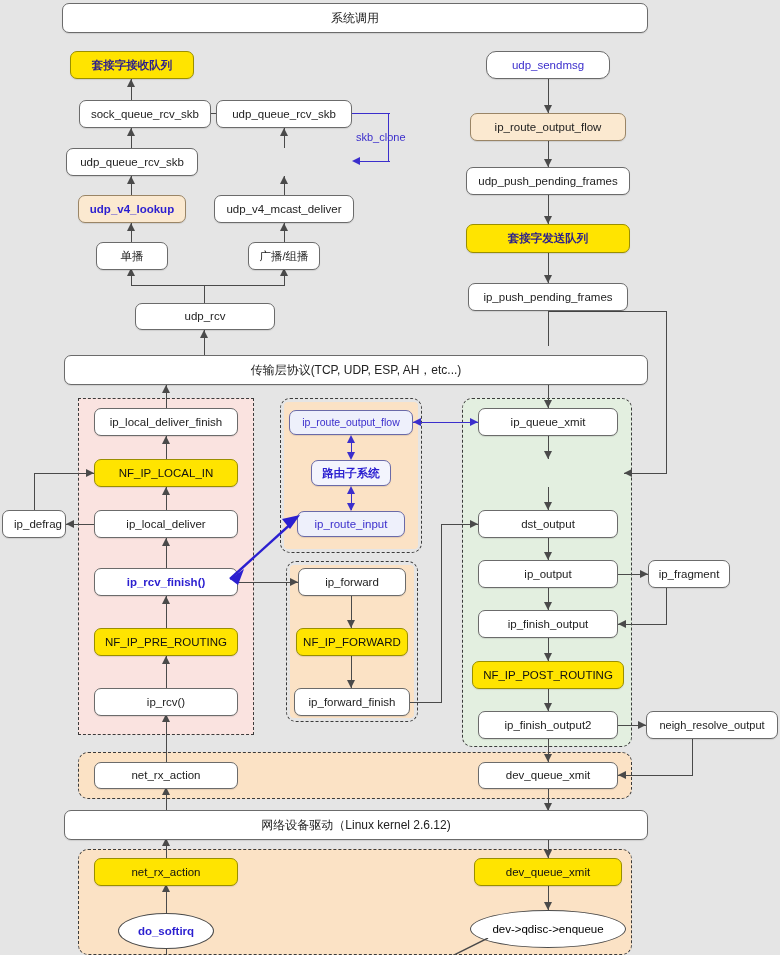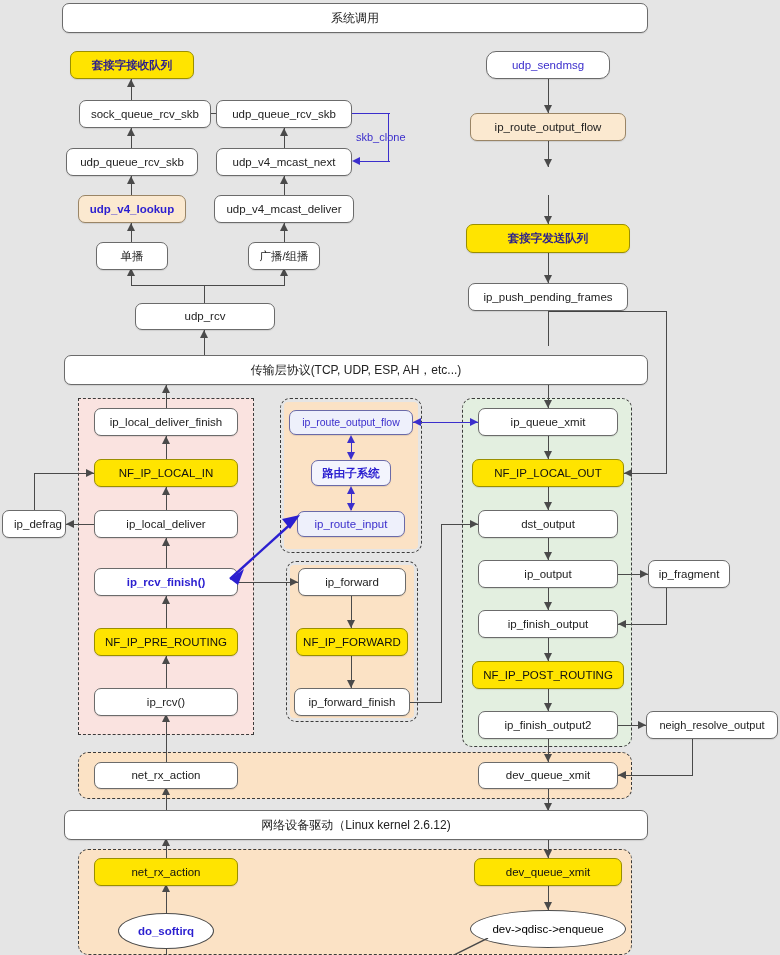--- a/index.html
+++ b/index.html
@@ -110,39 +110,39 @@
   <div class="node tan bluebold" style="left:78px;top:195px;width:108px;height:28px;">
     <span>udp_v4_lookup</span>
   </div>
   <div class="node" style="left:96px;top:242px;width:72px;height:28px;">
     <span>单播</span>
   </div>
 
   <div class="node" style="left:216px;top:100px;width:136px;height:28px;">
     <span>udp_queue_rcv_skb</span>
   </div>
-  <div class="node" style="left:216px;top:148px;width:136px;height:28px;">
-    <span>udp_v4_mcast_next</span>
-  </div>
   <div class="node" style="left:214px;top:195px;width:140px;height:28px;">
     <span>udp_v4_mcast_deliver</span>
   </div>
   <div class="node" style="left:248px;top:242px;width:72px;height:28px;">
     <span>广播/组播</span>
   </div>
   <div class="node" style="left:135px;top:303px;width:140px;height:27px;">
     <span>udp_rcv</span>
   </div>
 
   <div class="node bluetxt" style="left:486px;top:51px;width:124px;height:28px;">
     <span>udp_sendmsg</span>
   </div>
   <div class="node tan" style="left:470px;top:113px;width:156px;height:28px;">
     <span>ip_route_output_flow</span>
   </div>
+  <div class="node" style="left:466px;top:167px;width:164px;height:28px;">
+    <span>udp_push_pending_frames</span>
+  </div>
   <div class="node yellow cn" style="left:466px;top:224px;width:164px;height:29px;">
     <span>套接字发送队列</span>
   </div>
   <div class="node" style="left:468px;top:283px;width:160px;height:28px;">
     <span>ip_push_pending_frames</span>
   </div>
 
   <div class="node" style="left:94px;top:408px;width:144px;height:28px;">
     <span>ip_local_deliver_finish</span>
   </div>
@@ -180,23 +180,20 @@
   </div>
   <div class="node yellow en" style="left:296px;top:628px;width:112px;height:28px;">
     <span>NF_IP_FORWARD</span>
   </div>
   <div class="node" style="left:294px;top:688px;width:116px;height:28px;">
     <span>ip_forward_finish</span>
   </div>
 
   <div class="node" style="left:478px;top:408px;width:140px;height:28px;">
     <span>ip_queue_xmit</span>
-  </div>
-  <div class="node yellow en" style="left:472px;top:459px;width:152px;height:28px;">
-    <span>NF_IP_LOCAL_OUT</span>
   </div>
   <div class="node" style="left:478px;top:510px;width:140px;height:28px;">
     <span>dst_output</span>
   </div>
   <div class="node" style="left:478px;top:560px;width:140px;height:28px;">
     <span>ip_output</span>
   </div>
   <div class="node" style="left:478px;top:610px;width:140px;height:28px;">
     <span>ip_finish_output</span>
   </div>

